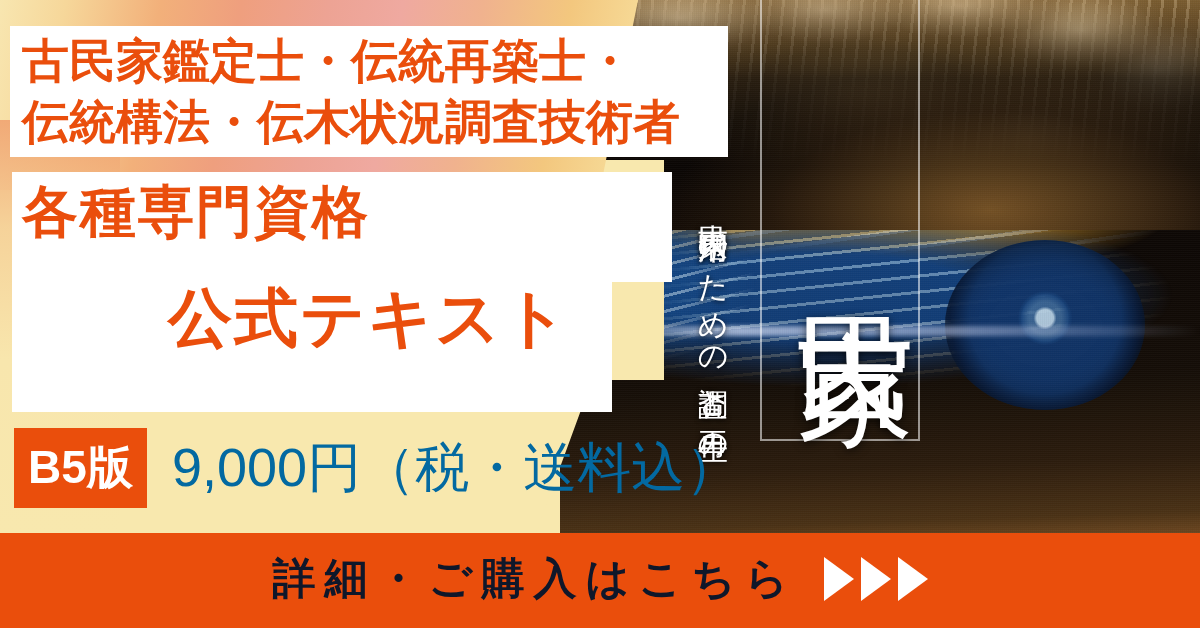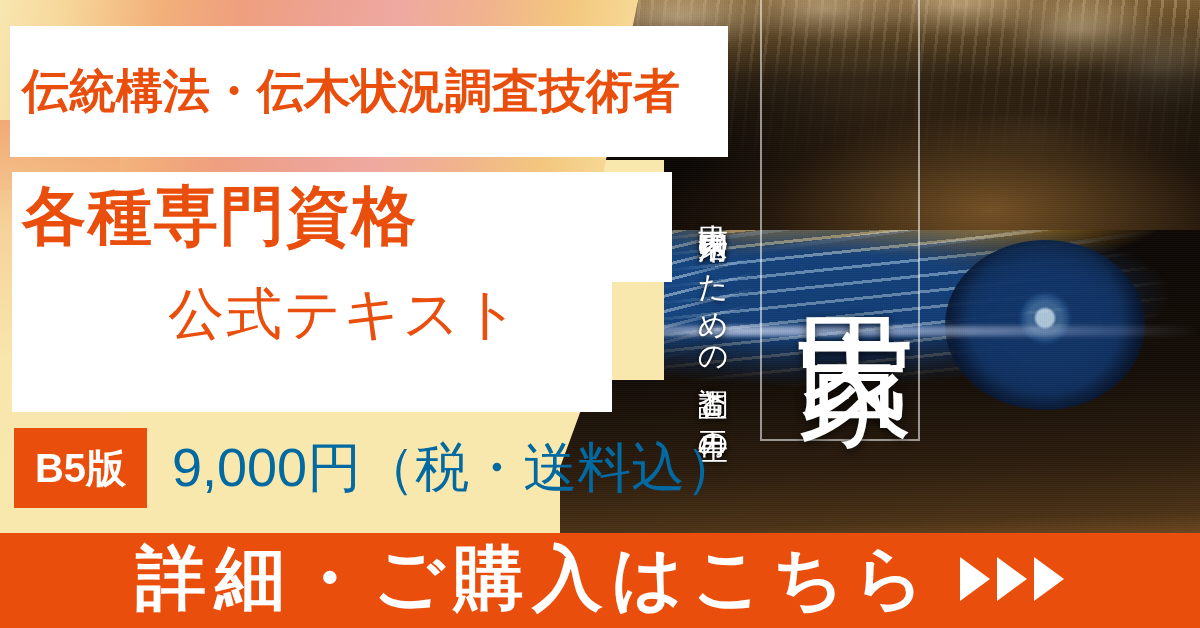--- a/index.html
+++ b/index.html
@@ -170,53 +170,53 @@
     position:absolute; left:14px; top:28px; width:714px; height:127px;
     display:flex; flex-direction:column; justify-content:center;
     padding-left:8px;
     color:#EA4E0C;
     font-size:47px; font-weight:700; line-height:1.28;
     letter-spacing:0px; white-space:nowrap;
   }
 
   .main-l1 {
     position:absolute; left:22px; top:184px;
-    color:#EA4E0C; font-size:64px; font-weight:700; line-height:1;
+    color:#EA4E0C; font-size:56px; font-weight:700; line-height:1;
     letter-spacing:2px; white-space:nowrap;
   }
   .main-l2 {
     position:absolute; left:168px; top:286px;
-    color:#EA4E0C; font-size:56px; font-weight:400; line-height:1;
+    color:#EA4E0C; font-size:64px; font-weight:700; line-height:1;
     letter-spacing:2px; white-space:nowrap;
   }
 
   
   .badge {
     position:absolute; left:14px; top:428px; width:133px; height:80px;
     background:#EA4E0C;
     display:flex; align-items:center; justify-content:center;
-    color:#FFFFFF; font-size:40px; font-weight:700; letter-spacing:0px;
+    color:#FFFFFF; font-size:46px; font-weight:700; letter-spacing:0px;
     white-space:nowrap;
   }
   .price {
     position:absolute; left:172px; top:430px; height:76px;
     display:flex; align-items:center;
     color:#0369a1; font-size:54px; font-weight:400; letter-spacing:0px;
     white-space:nowrap;
   }
 
   
   .cta-bar {
     position:absolute; left:0; top:533px; width:1200px; height:95px;
     background:#EA4E0C;
     display:flex; align-items:center; justify-content:center;
     gap:26px;
   }
   .cta-text {
-    color:#ffffff; font-size:70px; font-weight:700;
+    color:#0f172a; font-size:43px; font-weight:700;
     letter-spacing:9px; white-space:nowrap;
     transform:translateY(-2px);
   }
   .cta-arrows { display:flex; align-items:center; gap:7px; transform:translateY(-2px); }
   .arrow {
     width:0; height:0;
     border-left:30px solid #FFFFFF;
     border-top:22px solid transparent;
     border-bottom:22px solid transparent;
   }
@@ -245,20 +245,21 @@
   </div>
 
   <div class="wedge"></div>
   <div class="top-gradient"></div>
   <div class="left-glow"></div>
 
   <div class="white-box box-top"></div>
   <div class="white-box box-main"></div>
 
   <div class="line-top">
+    <span>古民家鑑定士・伝統再築士・</span>
     <span>伝統構法・伝木状況調査技術者</span>
   </div>
 
   <div class="main-l1">各種専門資格</div>
   <div class="main-l2">公式テキスト</div>
 
   <div class="badge">B5版</div>
   <div class="price">9,000円（税・送料込）</div>
 
   <div class="cta-bar">

